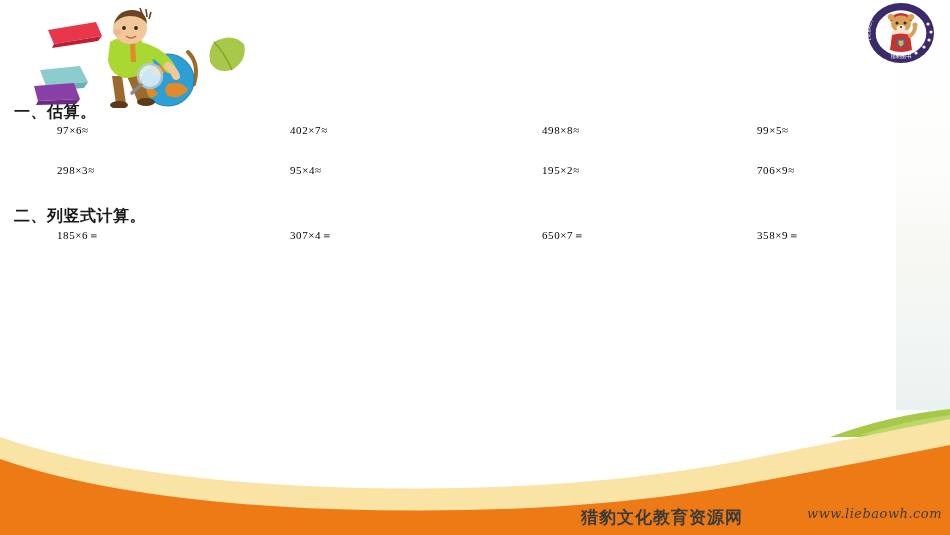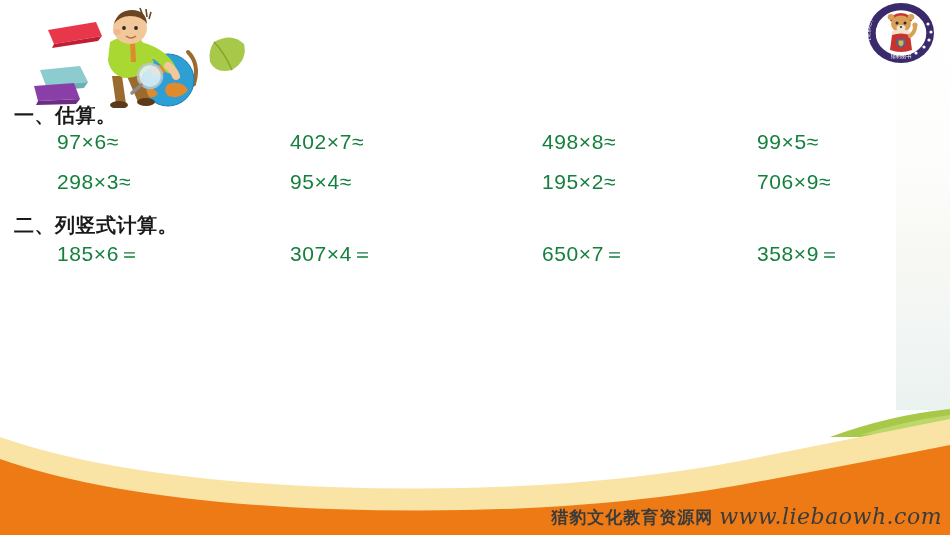--- a/index.html
+++ b/index.html
@@ -63,65 +63,66 @@
 
   
   .content {
     position: absolute;
     left: 0;
     top: 100px;
     width: 900px;
   }
   .section-heading {
     font-family: "DejaVu Sans", "Liberation Sans", sans-serif;
-    font-size: 20px;
+    font-size: 16px;
     font-weight: 700;
     color: #1a1a1a;
     letter-spacing: 0.5px;
     margin: 0 0 0 14px;
     line-height: 1.5;
   }
   .prob-row {
     position: relative;
     height: 40px;
   }
   .prob {
     position: absolute;
-    font-family: Liberation Sans, sans-serif;
-    font-size: 21px;
-    color: #15803d;
+    font-family: Liberation Serif, serif;
+    font-size: 11px;
+    color: #000000;
     white-space: nowrap;
     letter-spacing: 0.6px;
   }
   .c0 { left: 57px; }
   .c1 { left: 290px; }
   .c2 { left: 522px; margin-left: 20px; }
   .c3 { left: 757px; text-align: right; }
 
   
   .watermark {
     position: absolute;
     right: 8px;
     bottom: 6px;
     display: flex;
-    align-items: flex-end;
-    gap: 6px;
+    align-items: flex-start;
+    gap: 16px;
     color: #3b3b3b;
   }
   .wm-cn {
     font-family: "DejaVu Sans", "Liberation Sans", sans-serif;
     font-size: 17px;
     font-weight: 700;
     letter-spacing: 1px;
   }
   .wm-url {
     font-family: "DejaVu Serif", "Liberation Serif", serif;
-    font-size: 22px;
+    font-size: 13px;
     font-style: italic;
     letter-spacing: 0.5px;
+    margin-left: 48px;
   }
 </style>
 </head>
 <body>
 
 <div id="slide">
 
   <div class="right-panel"></div>
 
   <svg class="illus" viewBox="0 0 240 104">

